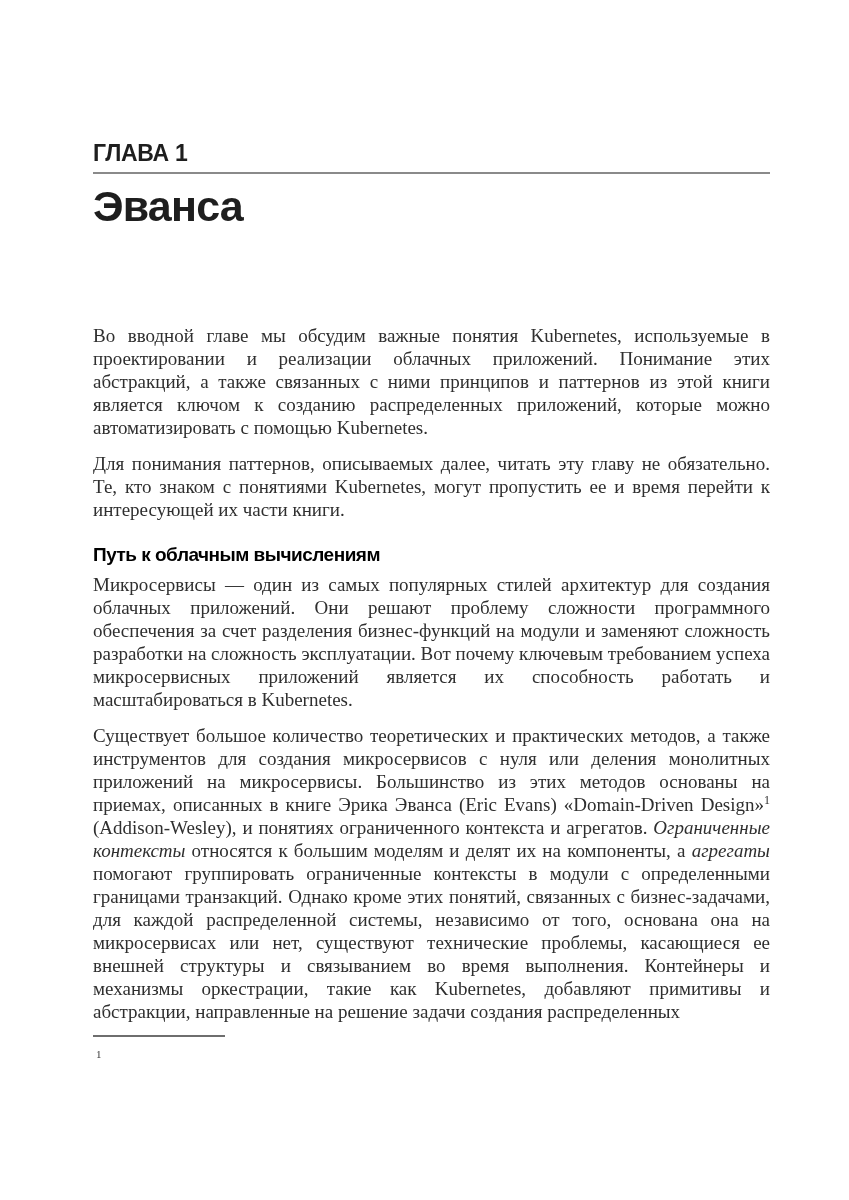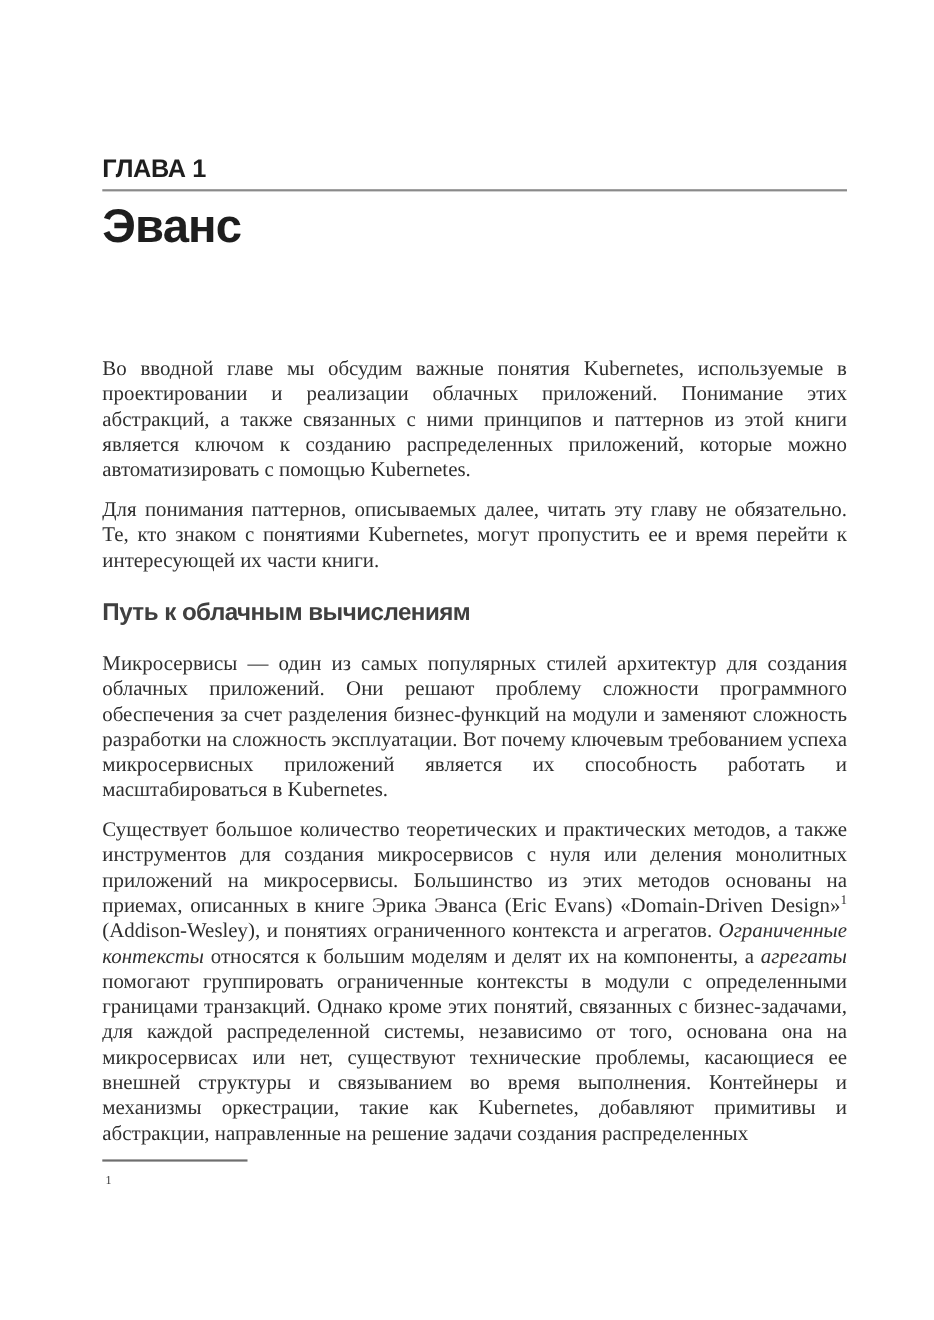--- a/index.html
+++ b/index.html
@@ -52,25 +52,25 @@
   }
   p.body:last-of-type { margin-bottom: 0; }
   p.body sup {
     font-size: 12px;
     line-height: 0;
   }
   p.body i { font-style: italic; }
   h2.section-heading {
     font-family: "Liberation Sans", sans-serif;
     font-weight: 700;
-    font-size: 22px;
+    font-size: 19px;
     line-height: 1.05;
     letter-spacing: -0.5px;
-    color: #404040;
-    margin: 24px 0 24px 0;
+    color: #000000;
+    margin: 24px 0 8px 0;
   }
   .footnote {
     margin-top: 12px;
     font-size: 16px;
     line-height: 21px;
     color: #3a3a3a;
   }
   .footnote-rule {
     width: 132px;
     height: 0;
@@ -91,21 +91,21 @@
 </style>
 </head>
 <body>
 
 <div class="page">
   <div class="content">
 
     <header>
       <div class="chapter-label">ГЛАВА 1</div>
       <div class="chapter-rule"></div>
-      <h1 class="chapter-title">Эванс</h1>
+      <h1 class="chapter-title">Эванса</h1>
     </header>
 
     <main>
       <p class="body">Во вводной главе мы обсудим важные понятия Kubernetes, используемые в проектировании и реализации облачных приложений. Понимание этих абстракций, а также связанных с ними принципов и паттернов из этой книги является ключом к созданию распределенных приложений, которые можно автоматизировать с помощью Kubernetes.</p>
       <p class="body">Для понимания паттернов, описываемых далее, читать эту главу не обязательно. Те, кто знаком с понятиями Kubernetes, могут пропустить ее и время перейти к интересующей их части книги.</p>
 
       <h2 class="section-heading">Путь к облачным вычислениям</h2>
 
       <p class="body">Микросервисы — один из самых популярных стилей архитектур для создания облачных приложений. Они решают проблему сложности программного обеспечения за счет разделения бизнес-функций на модули и заменяют сложность разработки на сложность эксплуатации. Вот почему ключевым требованием успеха микросервисных приложений является их способность работать и масштабироваться в Kubernetes.</p>
       <p class="body"><span>Существует большое количество теоретических и практических методов, а также инструментов для создания микросервисов с нуля или деления монолитных приложений на микросервисы. Большинство из этих методов основаны на приемах, описанных в книге Эрика Эванса (Eric Evans) «Domain-Driven Design»</span><sup>1</sup><span> (Addison-Wesley), и понятиях ограниченного контекста и агрегатов. </span><i>Ограниченные контексты</i><span> относятся к большим моделям и делят их на компоненты, а </span><i>агрегаты</i><span> помогают группировать ограниченные контексты в модули с определенными границами транзакций. Однако кроме этих понятий, связанных с бизнес-задачами, для каждой распределенной системы, независимо от того, основана она на микросервисах или нет, существуют технические проблемы, касающиеся ее внешней структуры и связыванием во время выполнения. Контейнеры и механизмы оркестрации, такие как Kubernetes, добавляют примитивы и абстракции, направленные на решение задачи создания распределенных</span></p>

